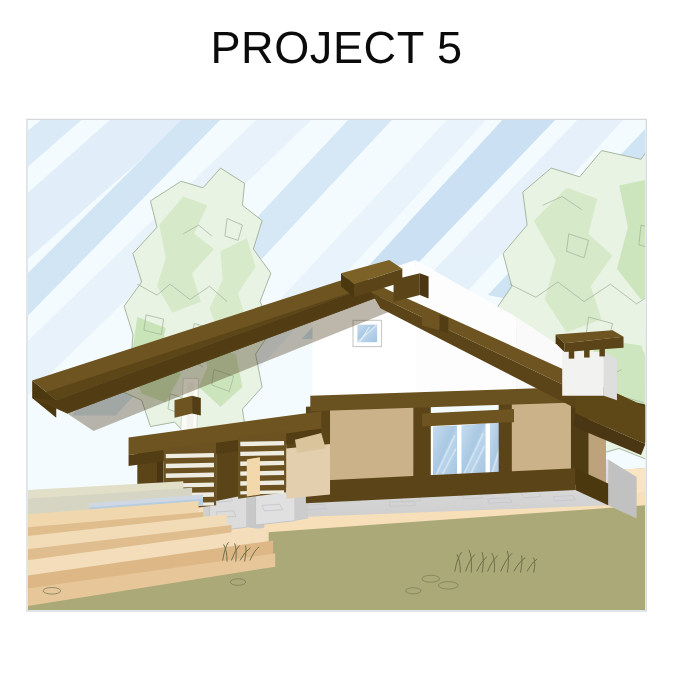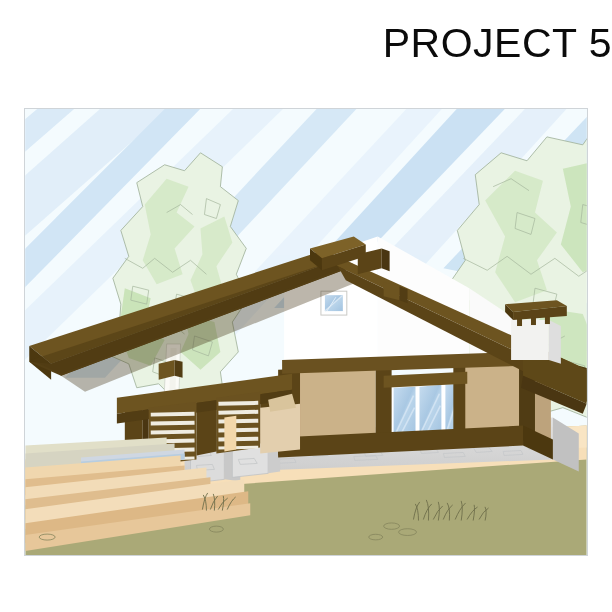--- a/index.html
+++ b/index.html
@@ -6,21 +6,21 @@
   body{
     width:612px;height:612px;
     background:#ffffff;
     font-family:"Liberation Sans", sans-serif;
     overflow:hidden;
     position:relative;
   }
   #page-title{
     position:absolute;
     left:0;top:18px;width:612px;
-    text-align:right;
+    text-align:center;
     font-size:41px;
     line-height:50px;
     font-weight:400;
     color:#0b0b0b;
     letter-spacing:0.5px;
   }
   #illustration-frame{
     position:absolute;
     left:24px;top:108px;
     width:564px;height:448px;

